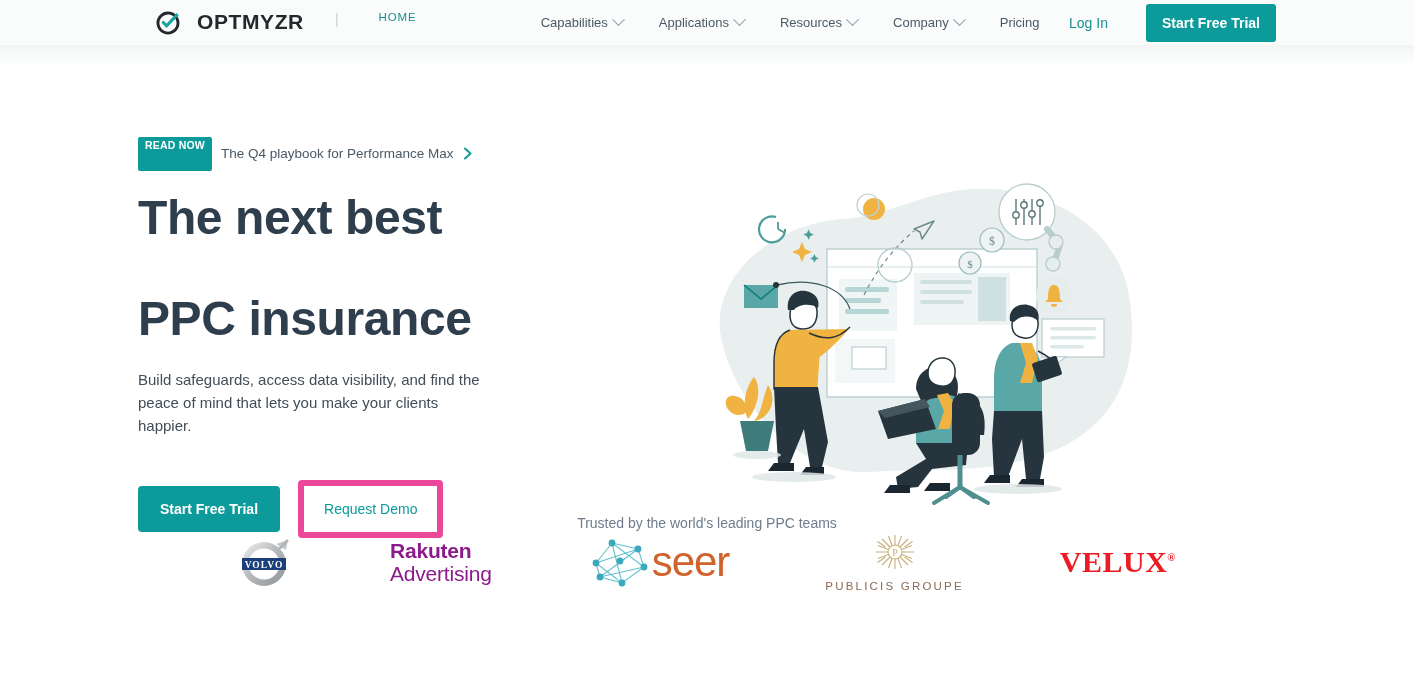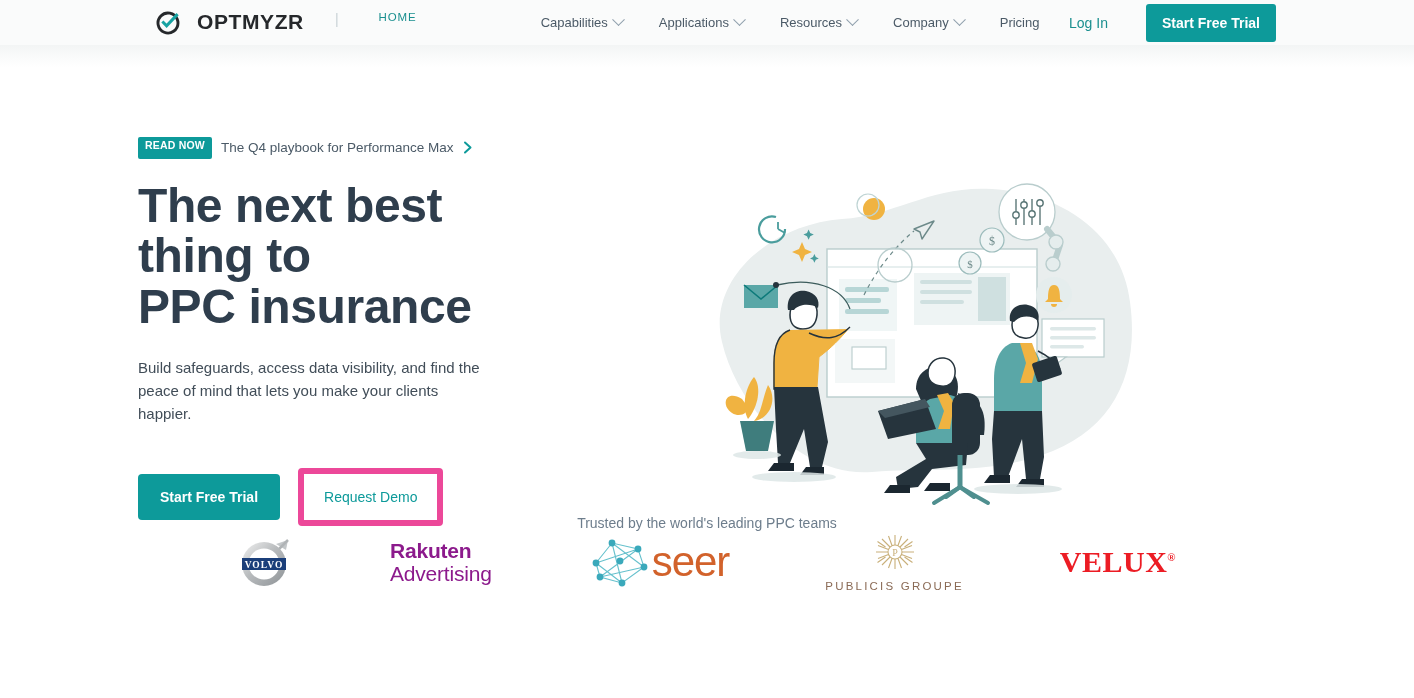--- a/index.html
+++ b/index.html
@@ -125,21 +125,21 @@
     gap: 9px;
     margin-bottom: 22px;
     cursor: pointer;
   }
   .promo-badge {
     background: #0d9a9a;
     color: #fff;
     font-size: 10.5px;
     font-weight: bold;
     letter-spacing: 0.2px;
-    padding: 3px 7px 8px;
+    padding: 3px 7px 20px;
     border-radius: 2px;
     line-height: 1;
   }
   .promo-text {
     color: #4b5a67;
     font-size: 13.5px;
   }
   .promo-arrow { display: flex; align-items: center; }
 
   h1.hero-title {
@@ -293,21 +293,21 @@
       <span class="promo-text">The Q4 playbook for Performance Max</span>
       <span class="promo-arrow">
         <svg width="11" height="13" viewBox="0 0 11 13">
             <path d="M2 1.5 L7.5 6.5 L2 11.5" fill="none" stroke="#0d9a9a" stroke-width="2" stroke-linecap="round" stroke-linejoin="round"></path>
           </svg>
       </span>
     </div>
 
     <h1 class="hero-title">
       <span>The next best</span><br>
-      <span>thing to</span><br>
+      <br>
       <span>PPC insurance</span>
     </h1>
 
     <p class="hero-sub">Build safeguards, access data visibility, and find the peace of mind that lets you make your clients happier.</p>
 
     <div class="hero-ctas">
       <button class="btn-hero-primary">Start Free Trial</button>
       <button class="btn-hero-ghost">Request Demo</button>
     </div>
   </div>

